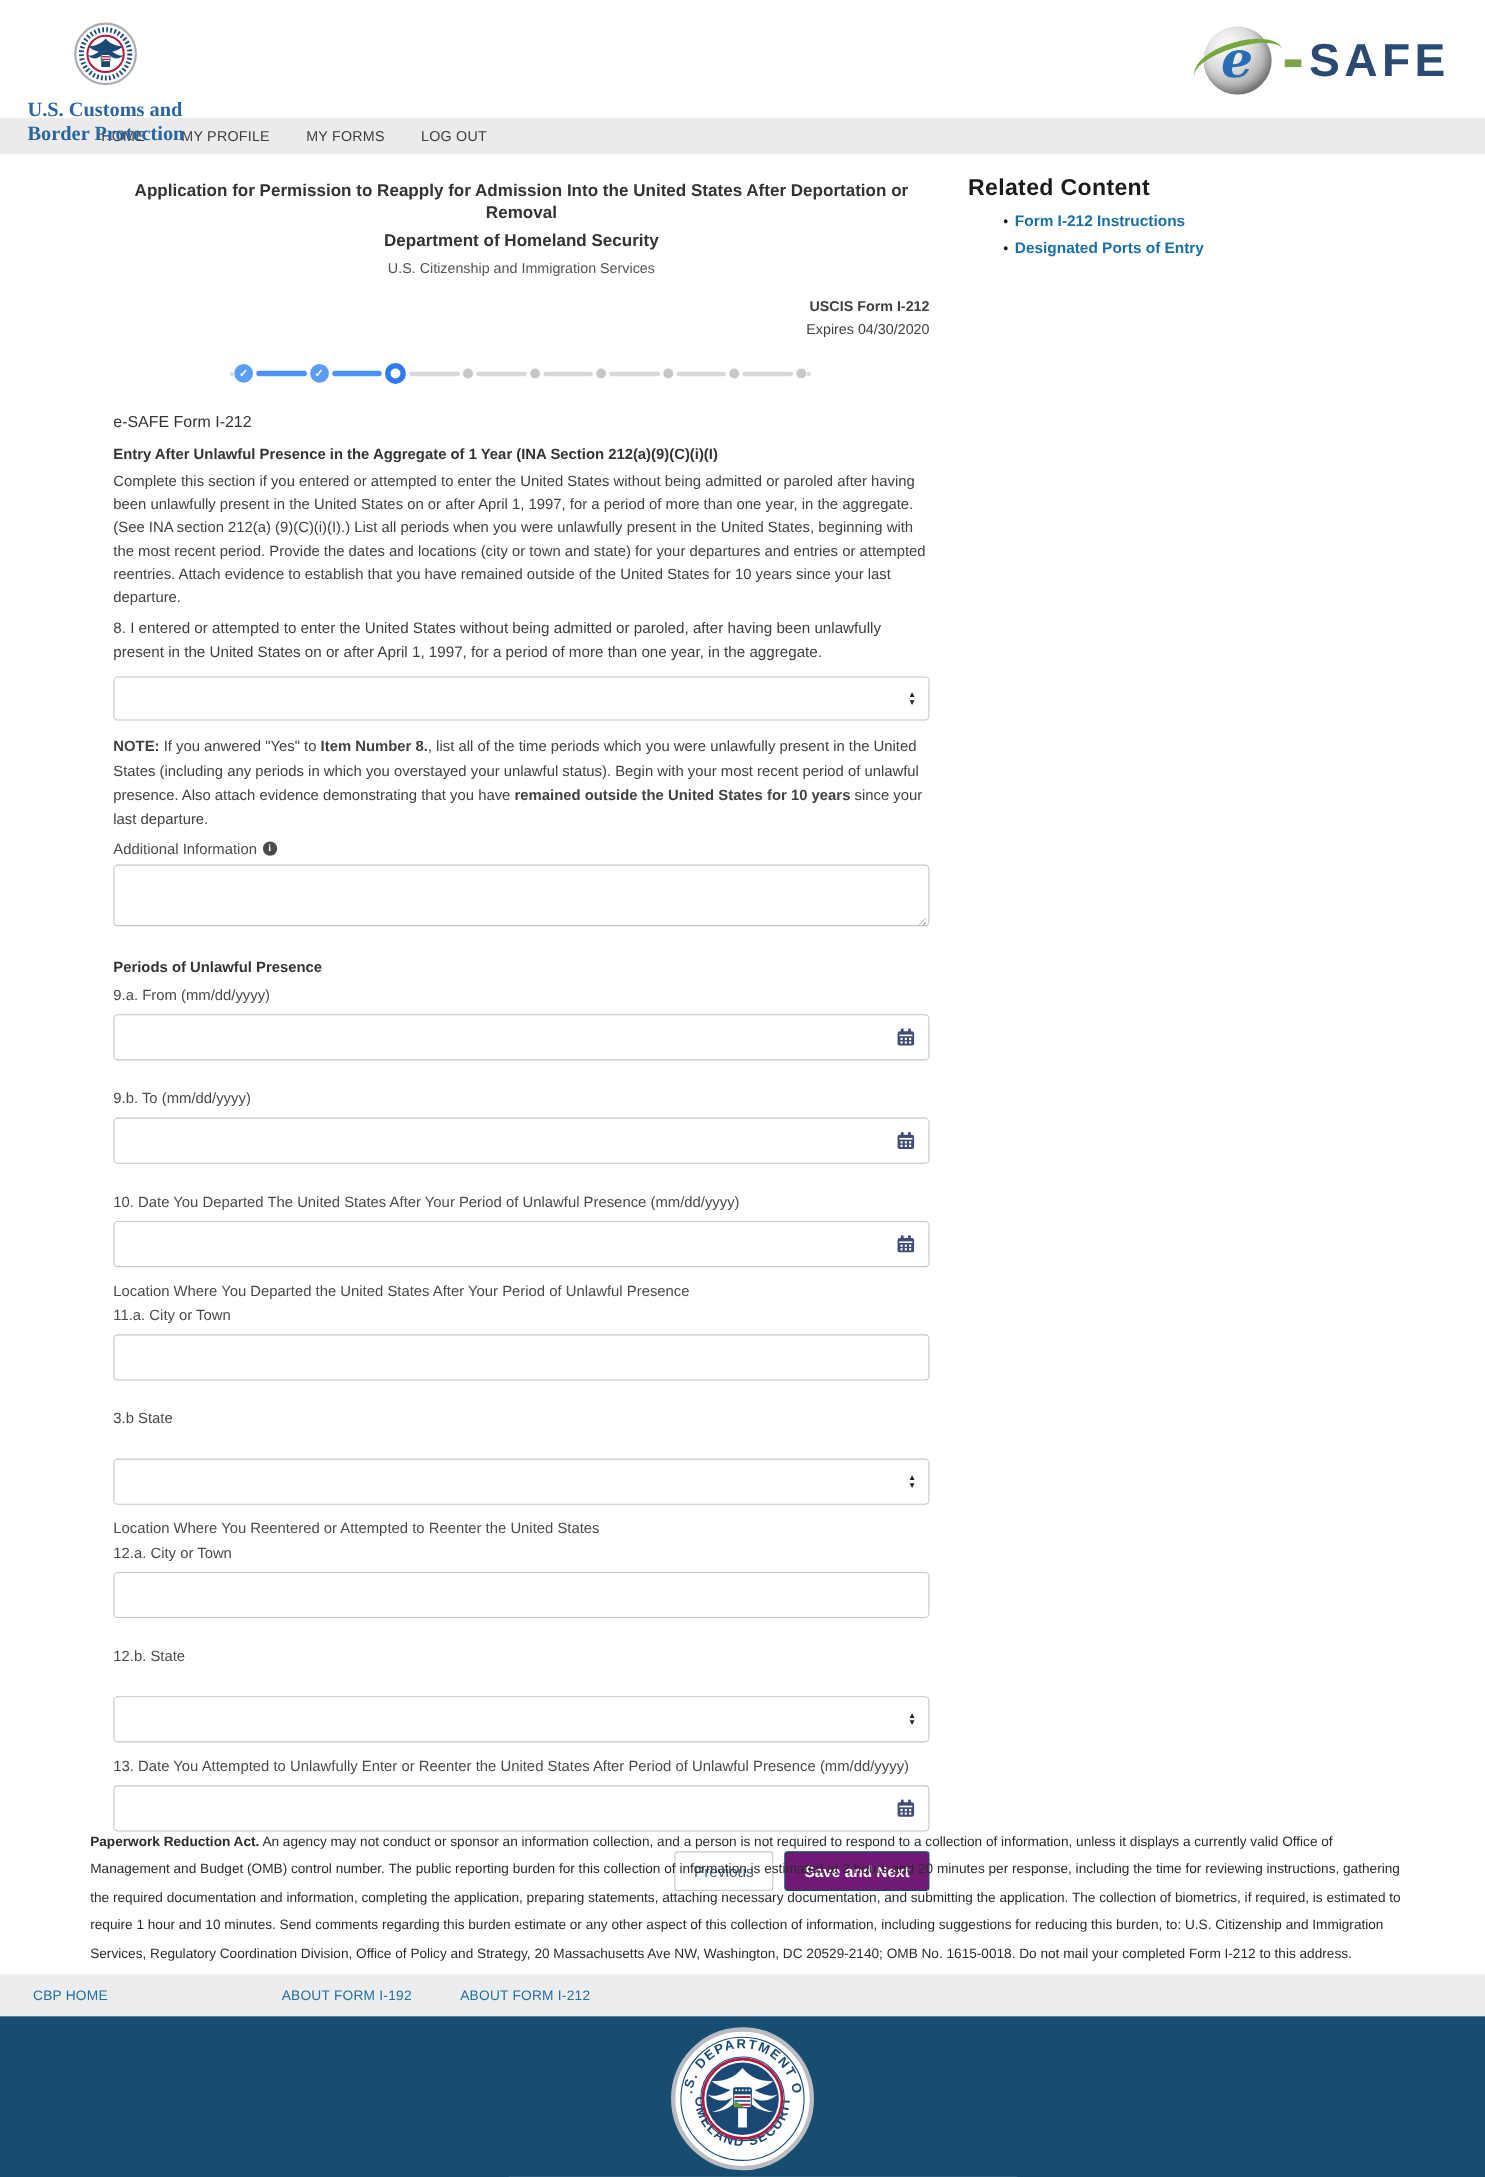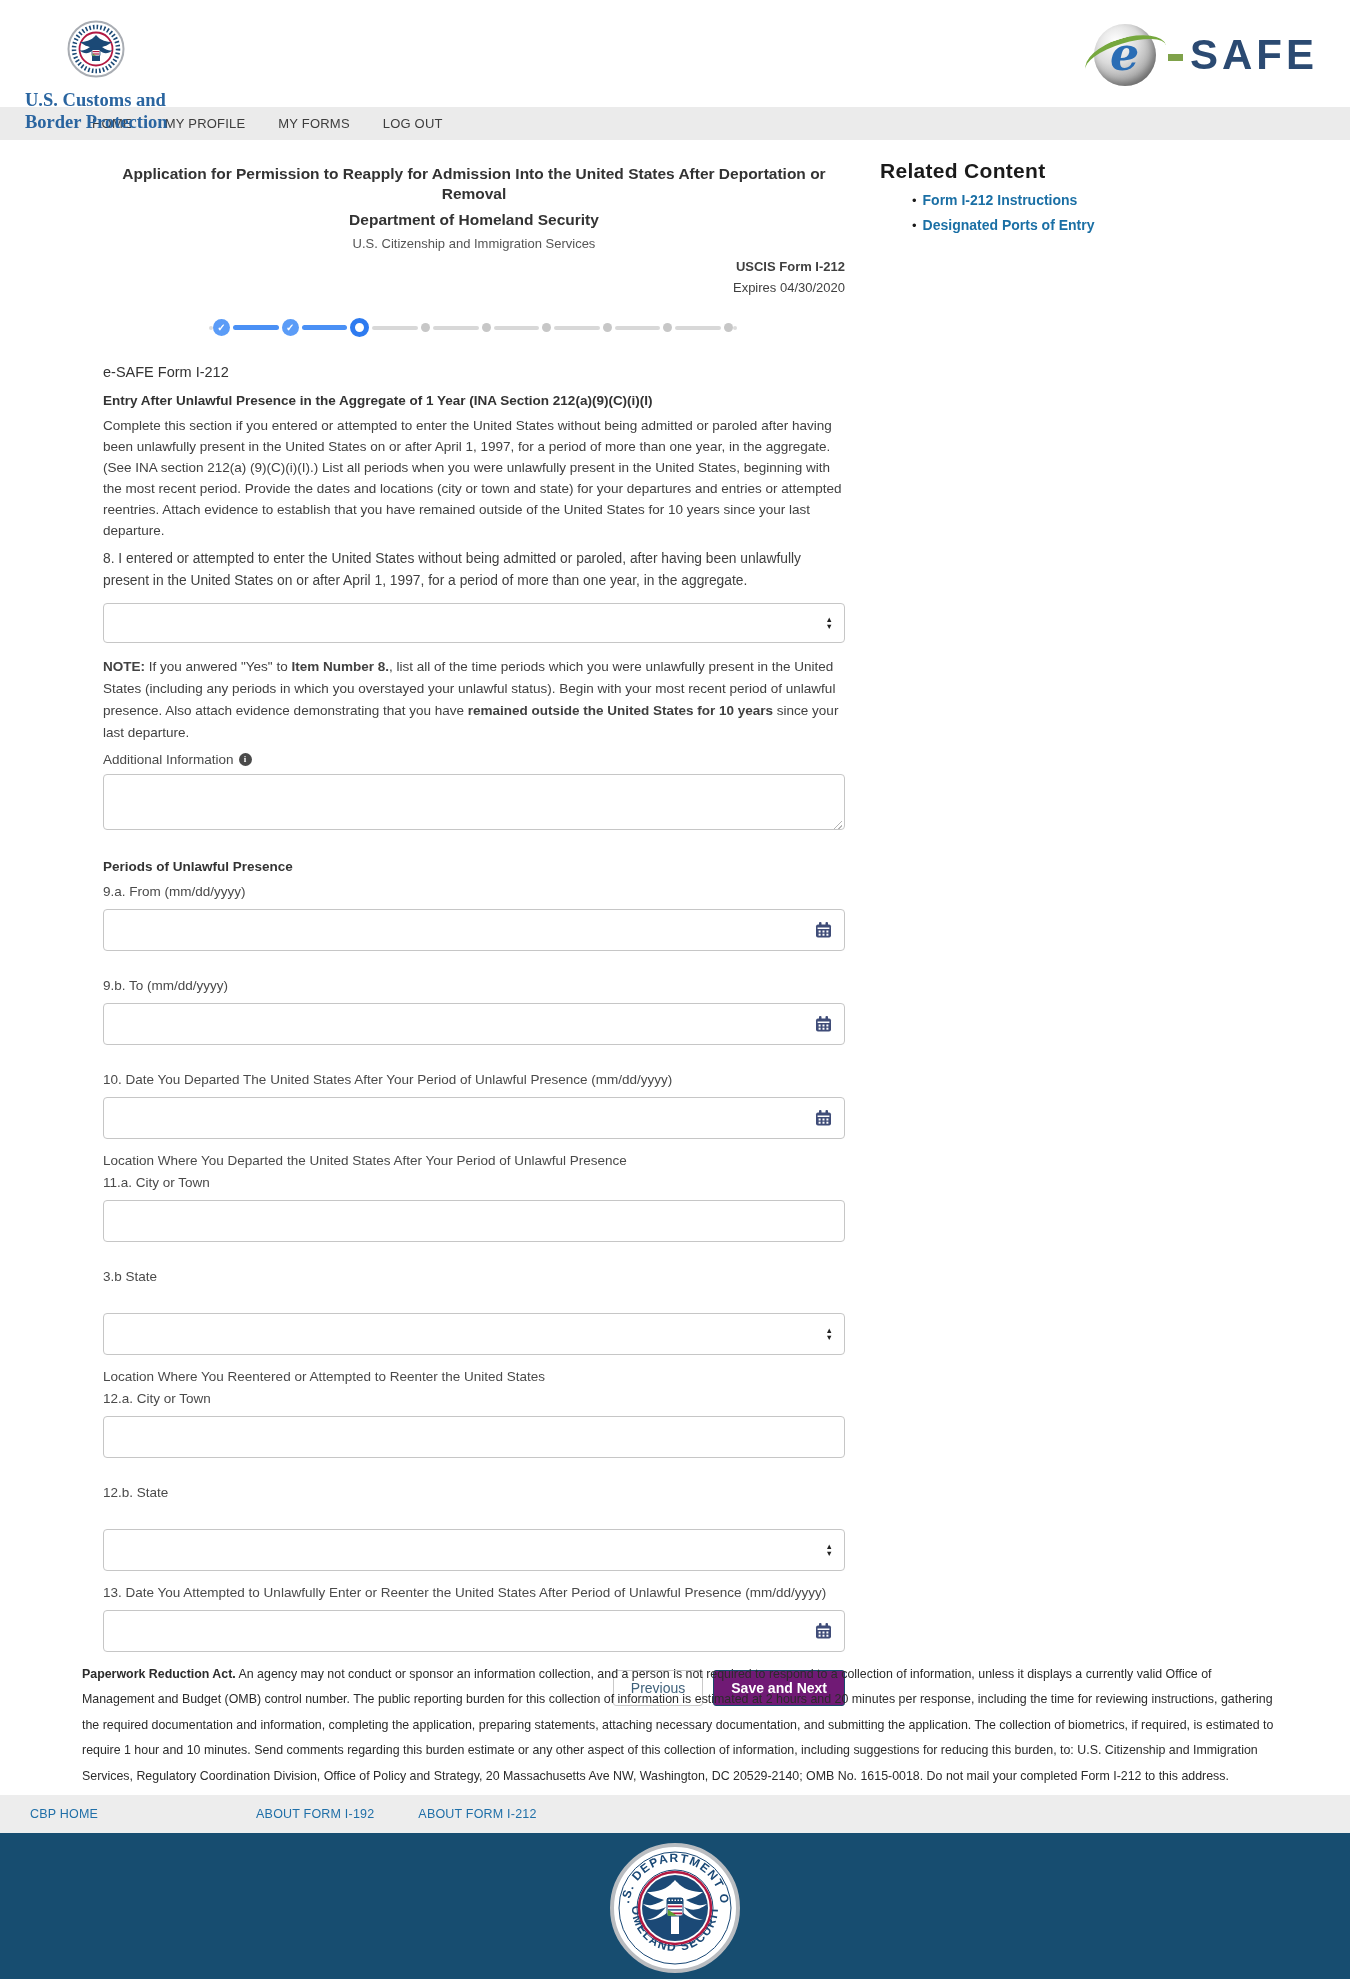--- a/index.html
+++ b/index.html
@@ -20,21 +20,21 @@
   .esafe-name{font-size:42px;font-weight:700;color:#2b4a72;letter-spacing:4px;line-height:60px;}
   
   .nav{height:33px;background:#ebebeb;display:flex;align-items:center;padding-left:92px;gap:33px;}
   .nav-item{font-size:13px;color:#3d3d3d;letter-spacing:.2px;cursor:pointer;text-decoration:none;}
   
   .content{position:relative;height:1655px;}
   .form-col{margin-left:103px;width:742px;padding-top:24px;box-sizing:border-box;}
   .title1,.title2{text-align:center;font-weight:700;font-size:15.5px;color:#333;line-height:20px;}
   .title2{margin-top:6px;}
   .title3{text-align:center;font-size:13px;color:#555;line-height:17px;margin-top:5px;}
-  .uscis{text-align:right;margin-top:4px;font-size:13px;line-height:21px;color:#3f3f3f;}
+  .uscis{text-align:right;margin-top:16px;font-size:13px;line-height:21px;color:#3f3f3f;}
   .uscis .b{font-weight:700;}
   
   .stepper{margin-top:20px;margin-left:106px;width:528px;display:flex;align-items:center;height:19px;}
   .endcap{width:4px;height:4px;border-radius:50%;background:#dcdcdc;flex:none;}
   .step{flex:none;display:flex;align-items:center;justify-content:center;}
   .step.done{width:17px;height:17px;border-radius:50%;background:#5b9cf7;}
   .step.done::after{content:"✓";color:#fff;font-size:10px;font-weight:700;}
   .step.current{width:19px;height:19px;border-radius:50%;background:#fff;border:5px solid #2e7bf0;box-sizing:border-box;}
   .step.up{width:9px;height:9px;border-radius:50%;background:#c7c7c7;}
   .conn{flex:1;margin:0 3px;border-radius:3px;}

